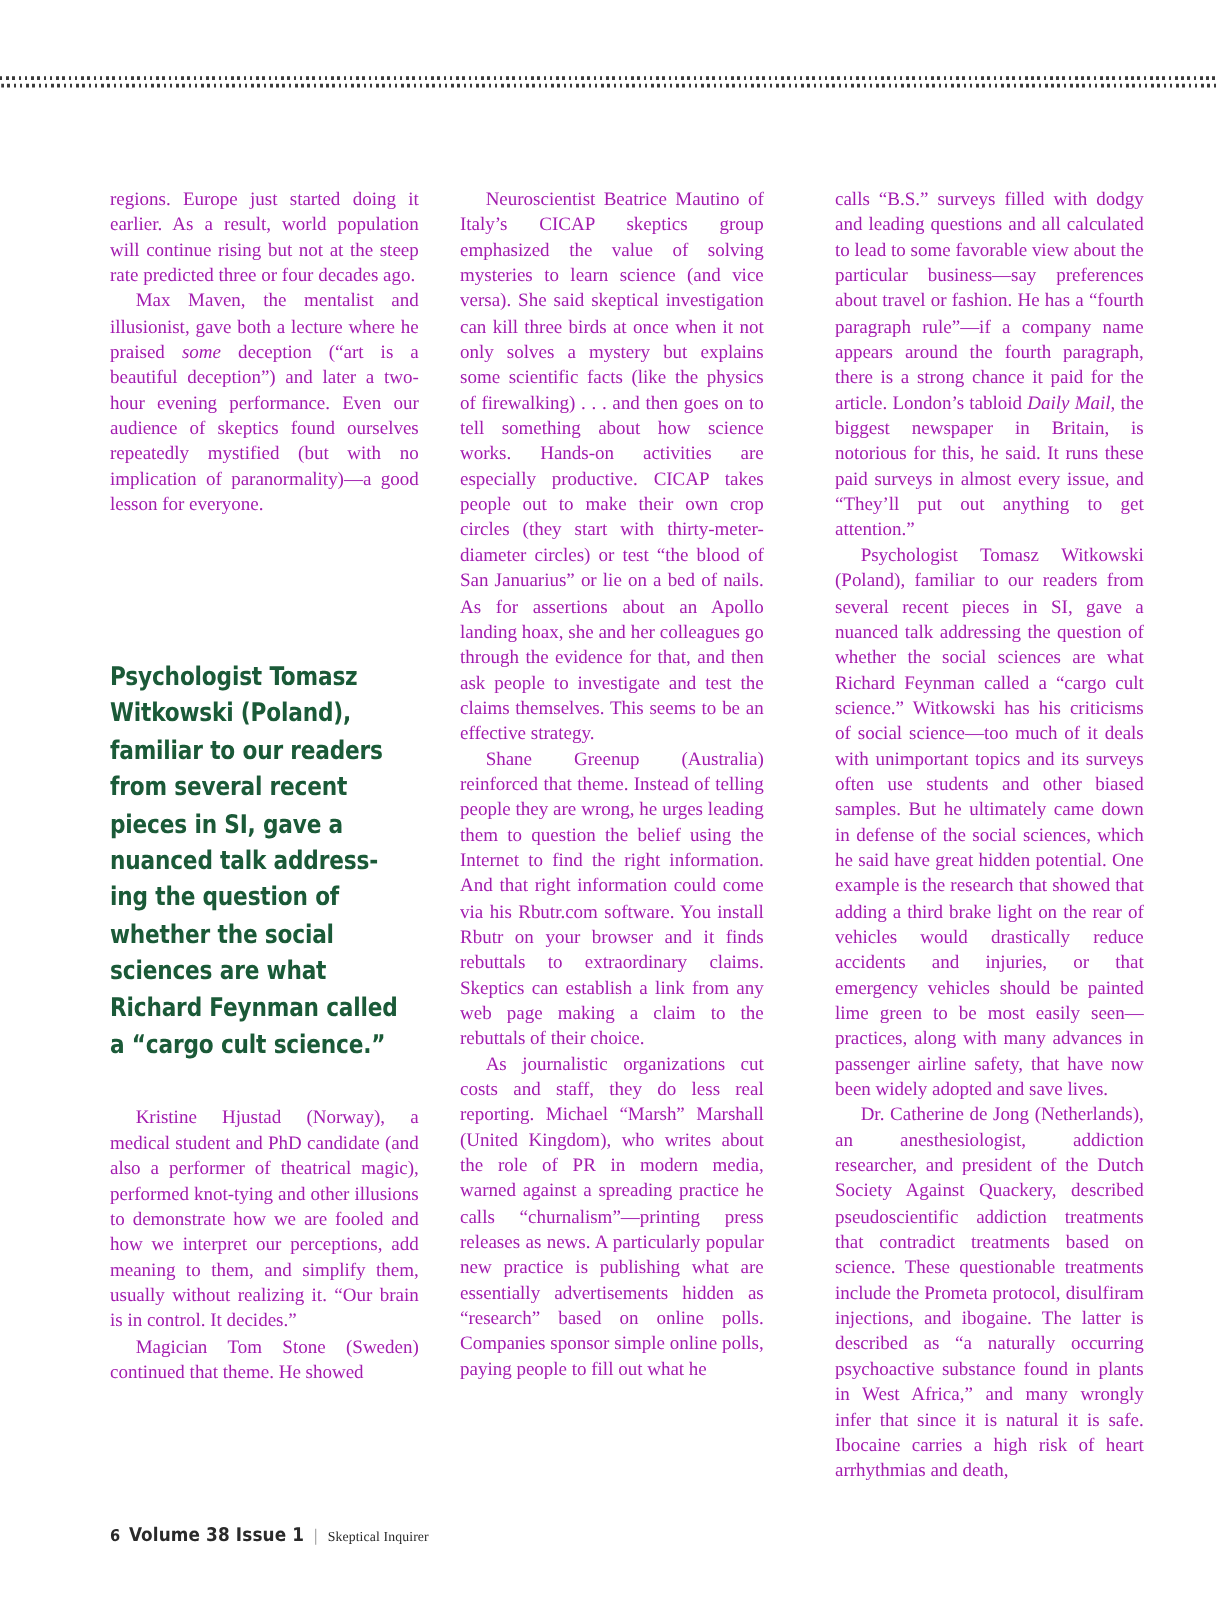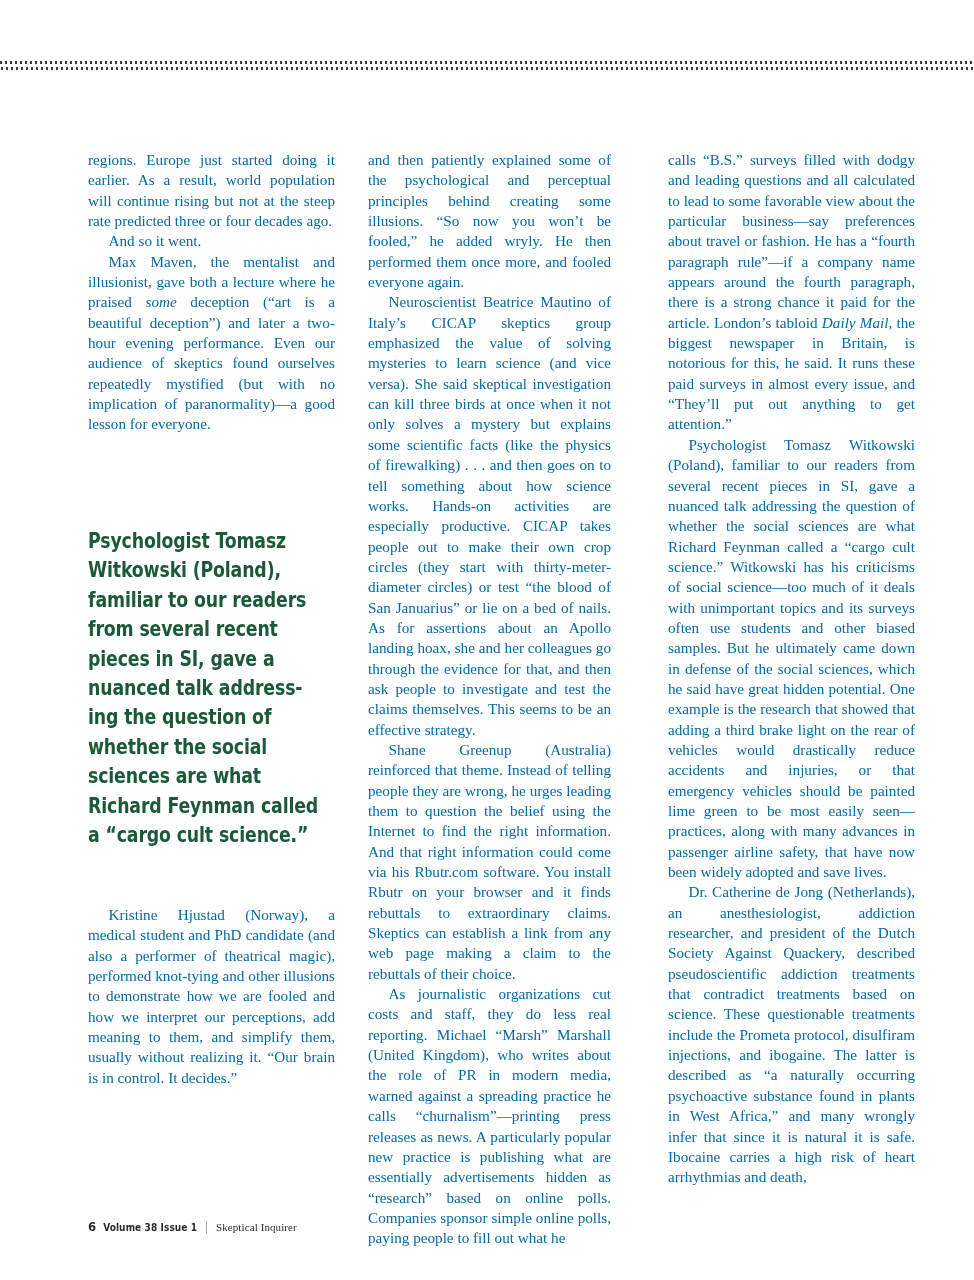--- a/index.html
+++ b/index.html
@@ -47,21 +47,21 @@
   }
 
   .col {
     position: absolute;
     top: 150px;
     font-size: 15.2px;
     line-height: 20.35px;
     text-align: justify;
     text-justify: inter-word;
     hyphens: none;
-    color: #0369a1;
+    color: #a21caf;
   }
   .col p {
     margin: 0;
   }
   .col p.ind {
     text-indent: 1.35em;
   }
   
   .col p { text-align-last: left; }
 
@@ -106,21 +106,21 @@
     color: #2a2a2a;
   }
   #footer .folio {
     font-family: "DejaVu Sans Condensed", "Liberation Sans Narrow", "Liberation Sans", sans-serif;
     font-weight: bold;
     font-size: 13px;
   }
   #footer .issue {
     font-family: "DejaVu Sans Condensed", "Liberation Sans Narrow", "Liberation Sans", sans-serif;
     font-weight: bold;
-    font-size: 10px;
+    font-size: 15px;
     letter-spacing: 0.1px;
   }
   #footer .sep {
     font-family: "Liberation Serif", serif;
     font-size: 14px;
     color: #8a8a8a;
     padding: 0 1px;
   }
   #footer .magazine {
     font-family: "Liberation Serif", "DejaVu Serif", serif;
@@ -135,27 +135,26 @@
 
 <div id="page-body">
 
   <div id="dotted-rule">
     <div class="dot-row r1"></div>
     <div class="dot-row r2"></div>
   </div>
 
   <div class="col" id="col-1">
       <p>regions. Europe just started doing it earlier. As a result, world population will continue rising but not at the steep rate predicted three or four decades ago.</p>
-      <p class="ind">And so it went.</p>
       <p class="ind">Max Maven, the mentalist and illusionist, gave both a lecture where he praised <i>some</i> deception (“art is a beautiful deception”) and later a two-hour evening performance. Even our audience of skeptics found ourselves repeatedly mystified (but with no implication of paranormality)—a good lesson for everyone.</p>
       <span class="pq-spacer"></span>
       <p class="ind">Kristine Hjustad (Norway), a medical student and PhD candidate (and also a performer of theatrical magic), performed knot-tying and other illusions to demonstrate how we are fooled and how we interpret our perceptions, add meaning to them, and simplify them, usually without realizing it. “Our brain is in control. It decides.”</p>
+      <p class="ind">Magician Tom Stone (Sweden) continued that theme. He showed</p>
     </div>
   <div class="col" id="col-2">
-      <p>and then patiently explained some of the psychological and perceptual principles behind creating some illusions. “So now you won’t be fooled,” he added wryly. He then performed them once more, and fooled everyone again.</p>
       <p class="ind">Neuroscientist Beatrice Mautino of Italy’s CICAP skeptics group emphasized the value of solving mysteries to learn science (and vice versa). She said skeptical investigation can kill three birds at once when it not only solves a mystery but explains some scientific facts (like the physics of firewalking) . . . and then goes on to tell something about how science works. Hands-on activities are especially productive. CICAP takes people out to make their own crop circles (they start with thirty-meter-diameter circles) or test “the blood of San Januarius” or lie on a bed of nails. As for assertions about an Apollo landing hoax, she and her colleagues go through the evidence for that, and then ask people to investigate and test the claims themselves. This seems to be an effective strategy.</p>
       <p class="ind">Shane Greenup (Australia) reinforced that theme. Instead of telling people they are wrong, he urges leading them to question the belief using the Internet to find the right information. And that right information could come via his Rbutr.com software. You install Rbutr on your browser and it finds rebuttals to extraordinary claims. Skeptics can establish a link from any web page making a claim to the rebuttals of their choice.</p>
       <p class="ind">As journalistic organizations cut costs and staff, they do less real reporting. Michael “Marsh” Marshall (United Kingdom), who writes about the role of PR in modern media, warned against a spreading practice he calls “churnalism”—printing press releases as news. A particularly popular new practice is publishing what are essentially advertisements hidden as “research” based on online polls. Companies sponsor simple online polls, paying people to fill out what he</p>
     </div>
   <div class="col" id="col-3">
       <p>calls “B.S.” surveys filled with dodgy and leading questions and all calculated to lead to some favorable view about the particular business—say preferences about travel or fashion. He has a “fourth paragraph rule”—if a company name appears around the fourth paragraph, there is a strong chance it paid for the article. London’s tabloid <i>Daily Mail</i>, the biggest newspaper in Britain, is notorious for this, he said. It runs these paid surveys in almost every issue, and “They’ll put out anything to get attention.”</p>
       <p class="ind">Psychologist Tomasz Witkowski (Poland), familiar to our readers from several recent pieces in SI, gave a nuanced talk addressing the question of whether the social sciences are what Richard Feynman called a “cargo cult science.” Witkowski has his criticisms of social science—too much of it deals with unimportant topics and its surveys often use students and other biased samples. But he ultimately came down in defense of the social sciences, which he said have great hidden potential. One example is the research that showed that adding a third brake light on the rear of vehicles would drastically reduce accidents and injuries, or that emergency vehicles should be painted lime green to be most easily seen—practices, along with many advances in passenger airline safety, that have now been widely adopted and save lives.</p>
       <p class="ind">Dr. Catherine de Jong (Netherlands), an anesthesiologist, addiction researcher, and president of the Dutch Society Against Quackery, described pseudoscientific addiction treatments that contradict treatments based on science. These questionable treatments include the Prometa protocol, disulfiram injections, and ibogaine. The latter is described as “a naturally occurring psychoactive substance found in plants in West Africa,” and many wrongly infer that since it is natural it is safe. Ibocaine carries a high risk of heart arrhythmias and death,</p>
     </div>
 

